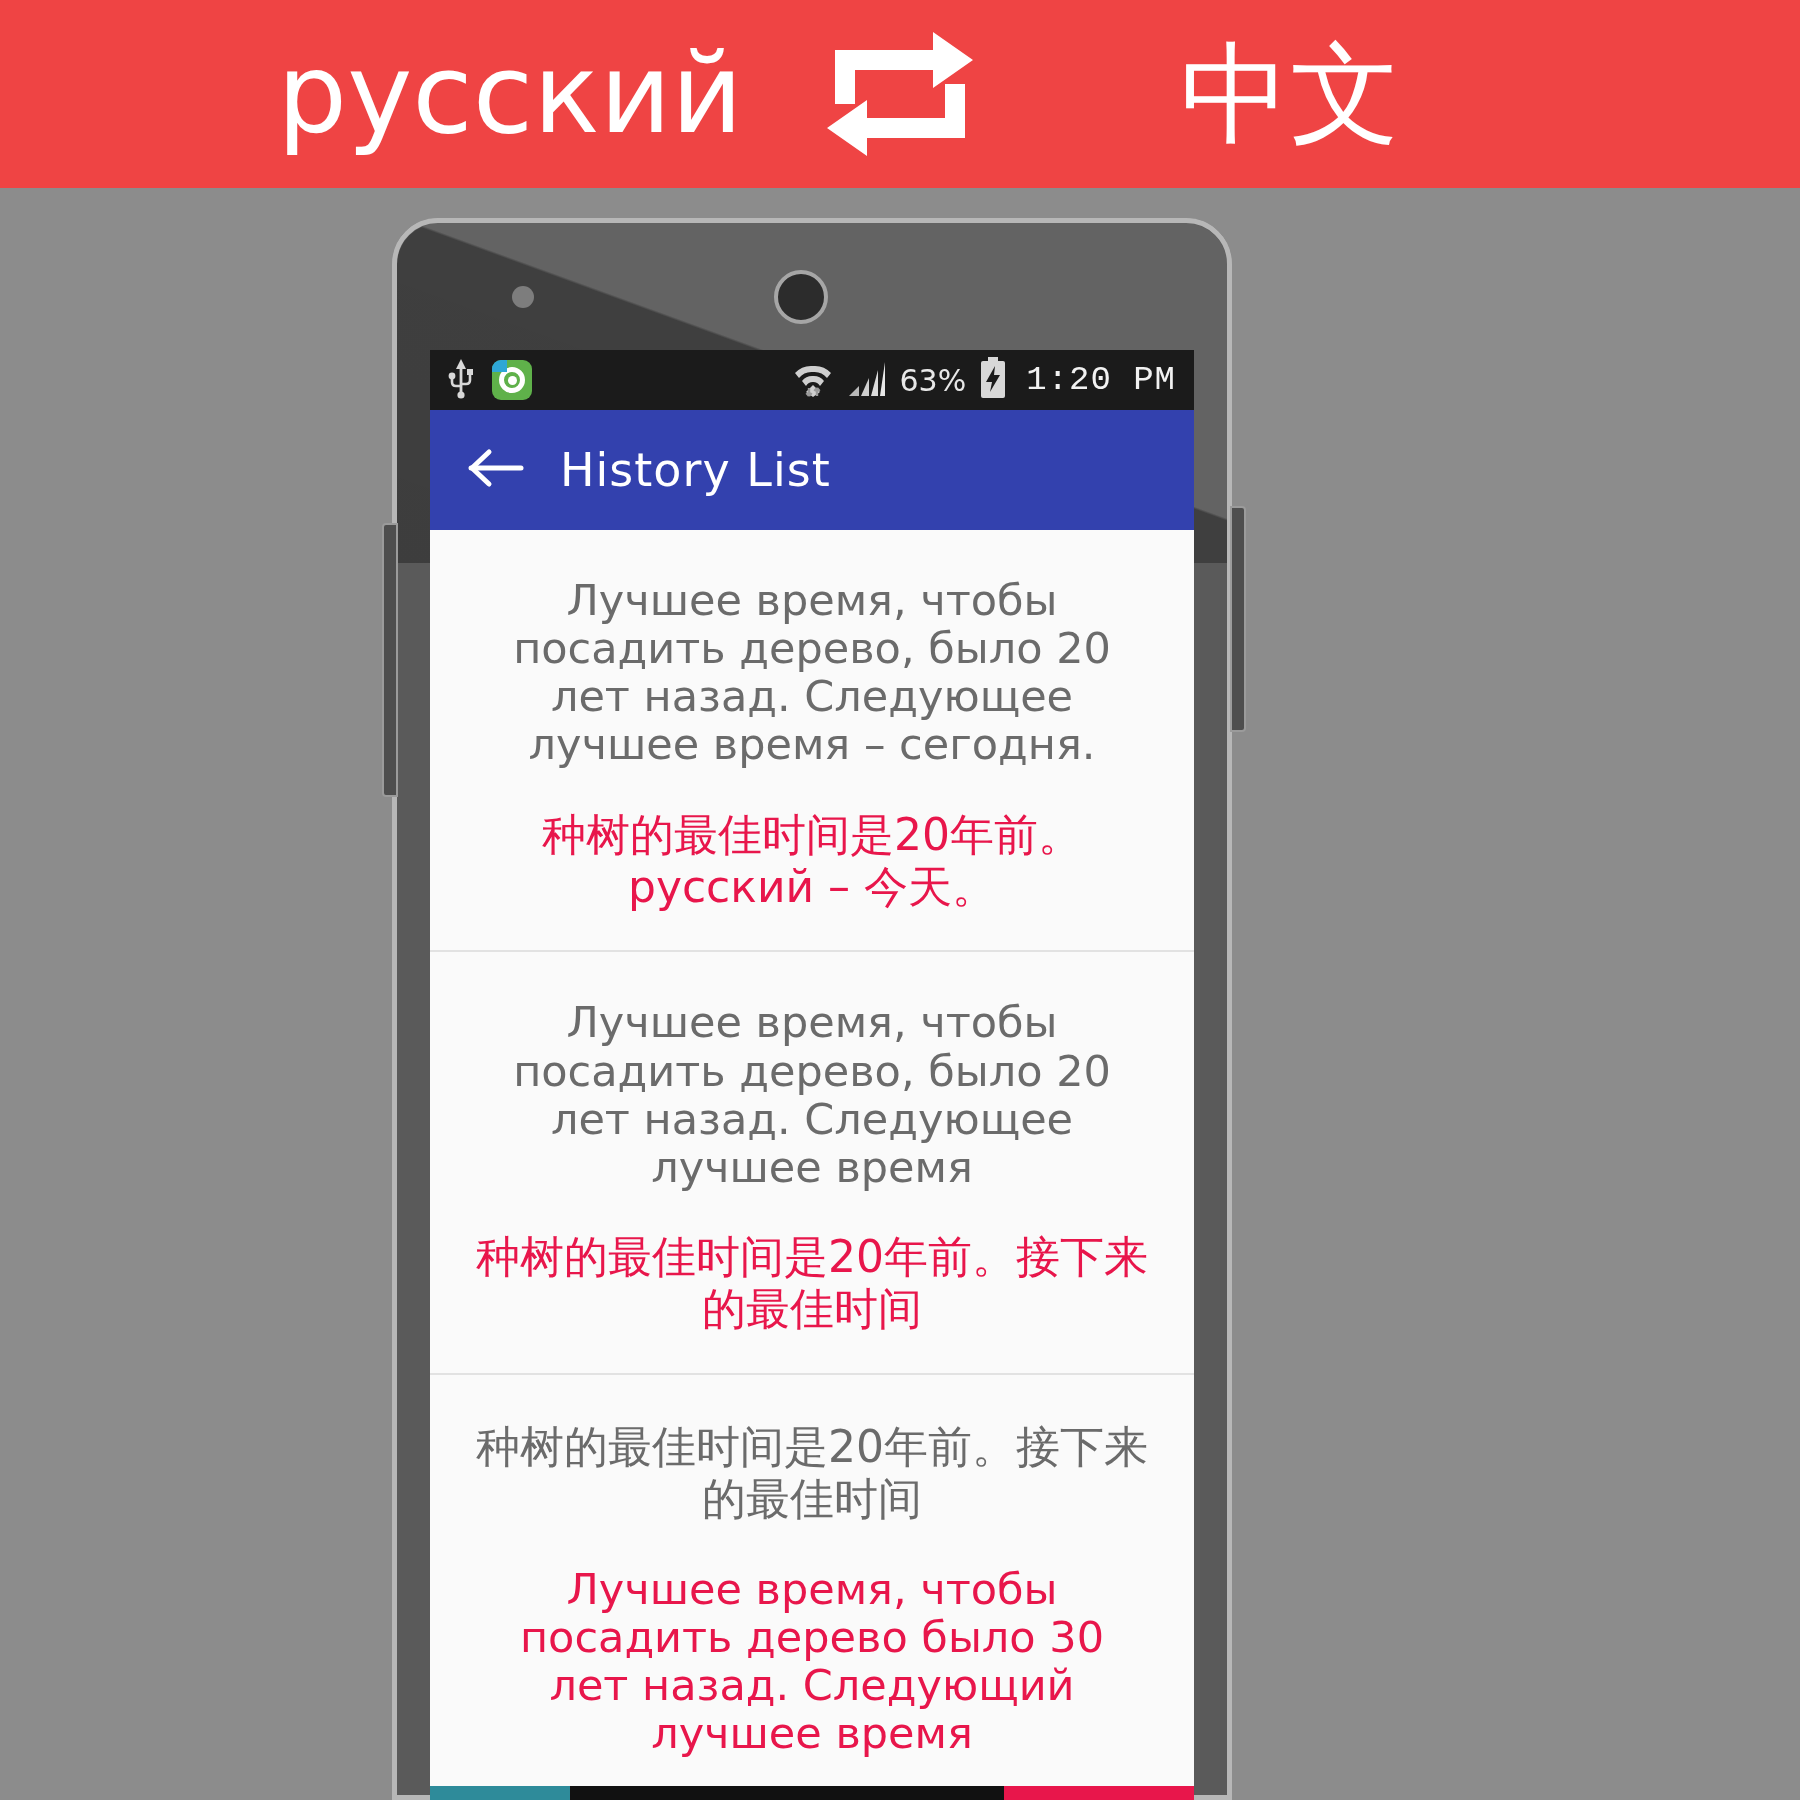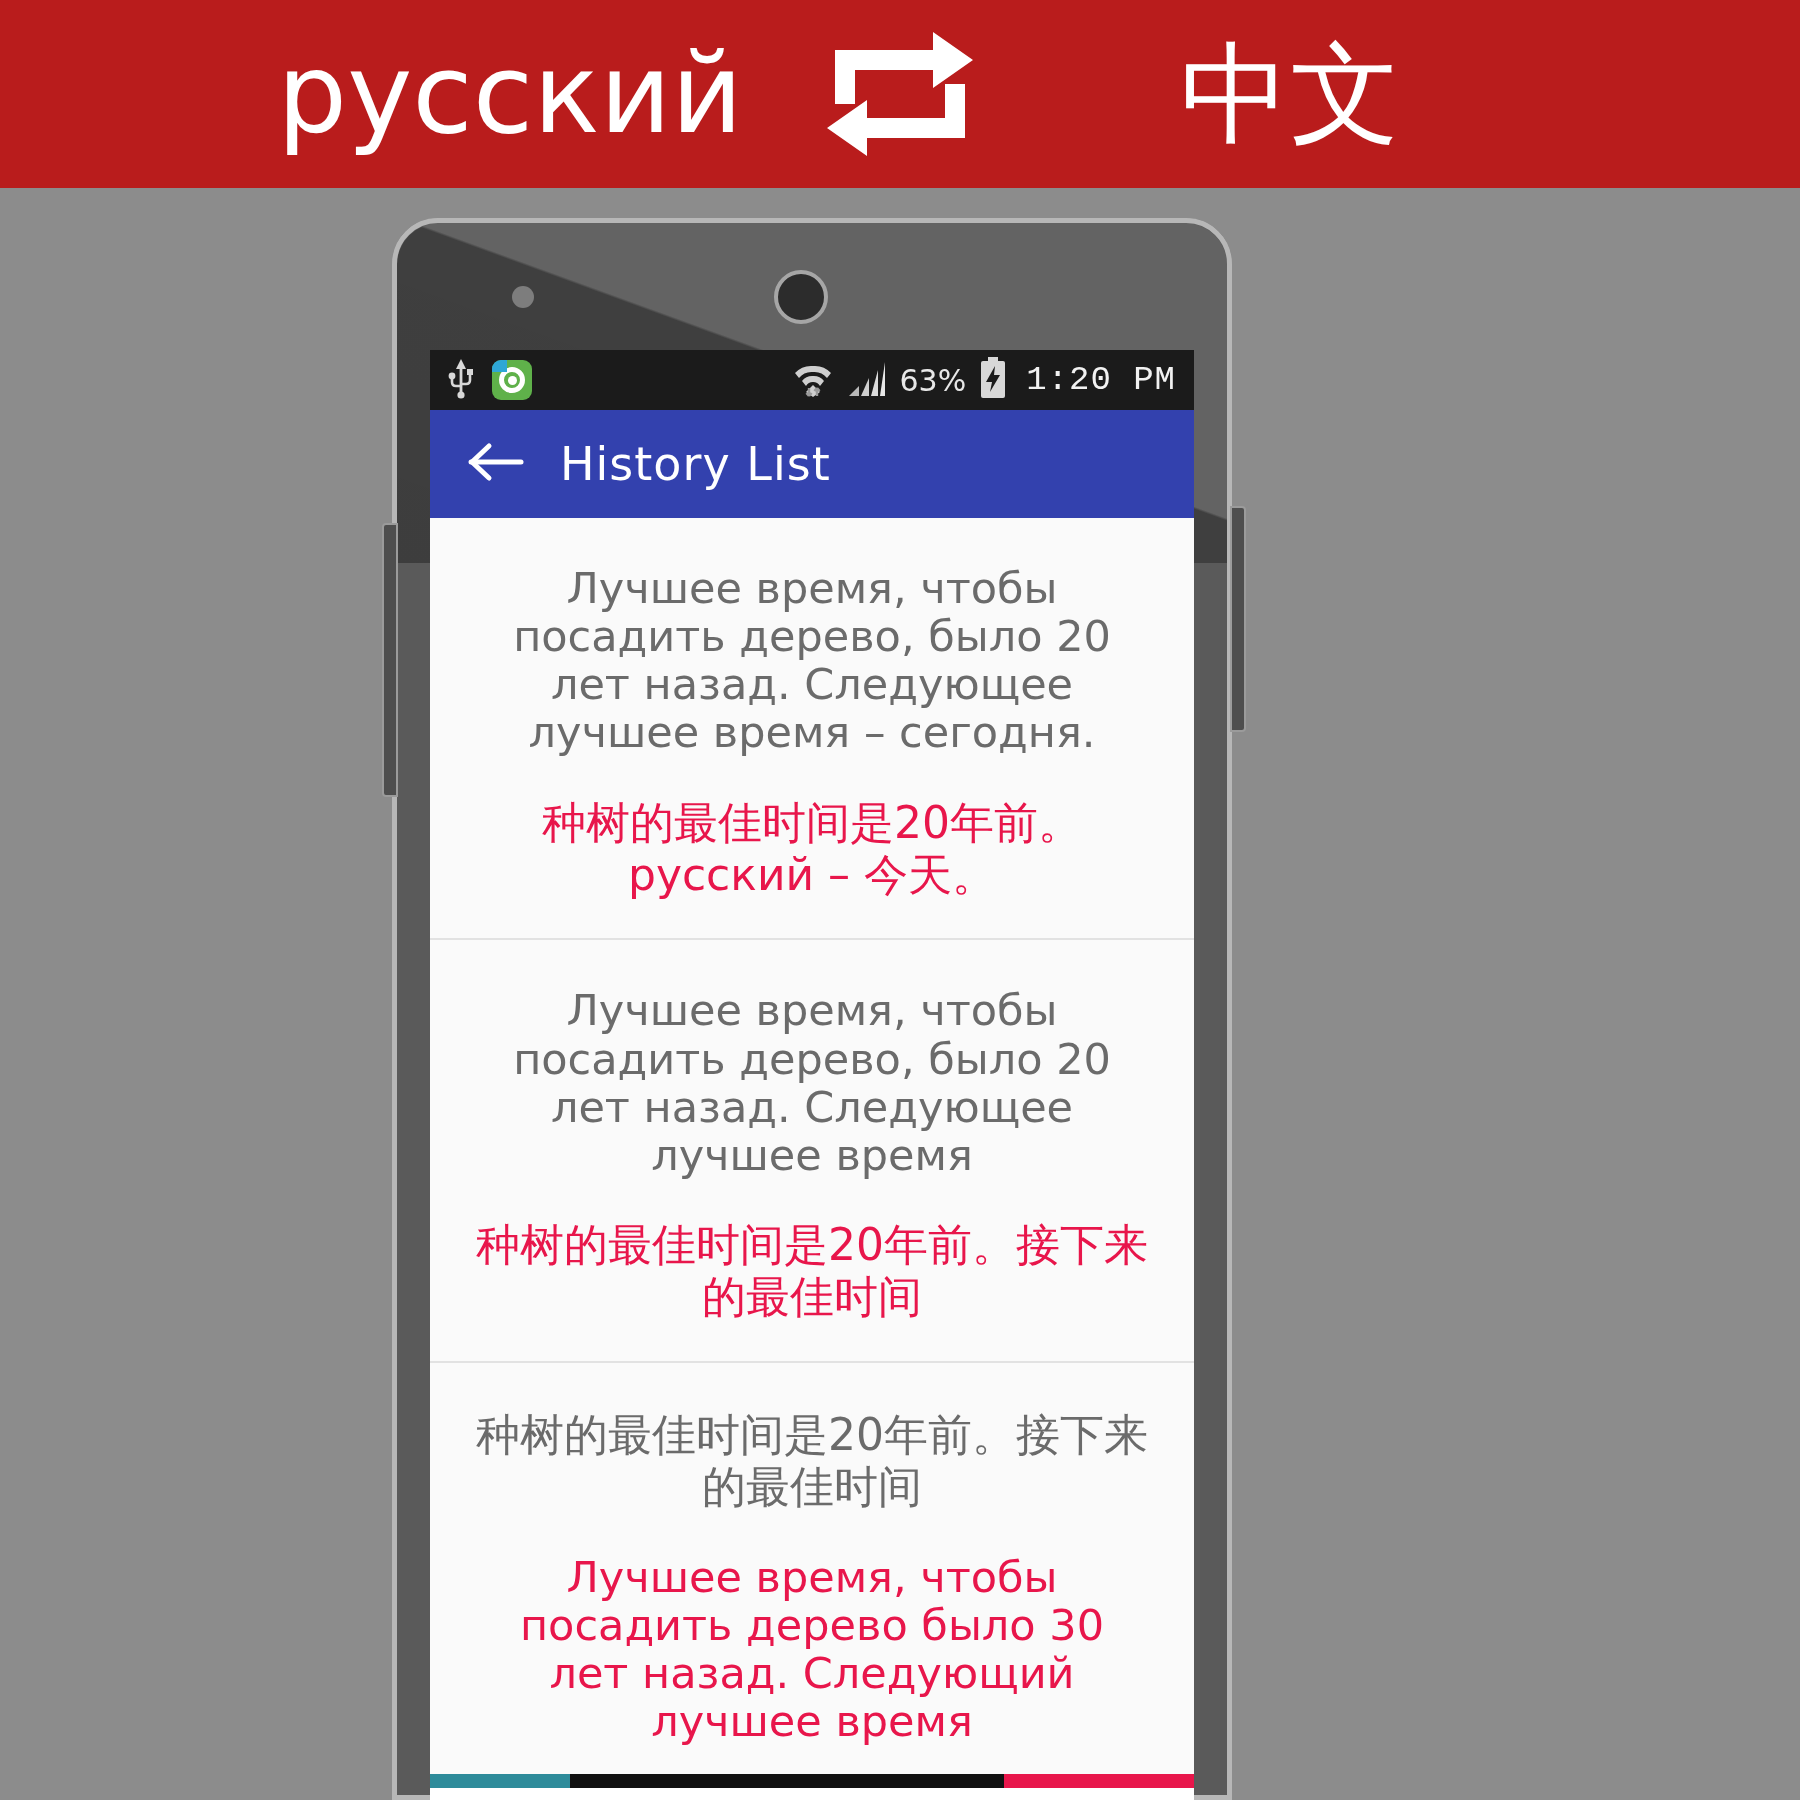--- a/index.html
+++ b/index.html
@@ -6,21 +6,21 @@
   body{
     width:1800px;height:1800px;overflow:hidden;
     font-family:"DejaVu Sans","Liberation Sans",sans-serif;
     background:#8c8c8c;
     position:relative;
   }
 
   
   #promo-banner{
     position:absolute;left:0;top:0;width:1800px;height:188px;
-    background:#b91c1c;
+    background:#ef4444;
     display:flex;align-items:center;justify-content:center;
   }
   #promo-inner{
     display:flex;align-items:center;justify-content:center;
     width:1260px;
   }
   .lang-label{
     color:#ffffff;
     font-size:110px;
     line-height:1;
@@ -116,21 +116,21 @@
     color:#e8e8e8;font-size:30px;letter-spacing:0px;
     font-family:"DejaVu Sans","Liberation Sans",sans-serif;
   }
   #clock{
     color:#f2f2f2;font-size:34px;letter-spacing:1px;margin-left:6px;
     font-family:Liberation Mono, monospace;
   }
 
   
   #app-bar{
-    height:108px;background:#3341ae;display:flex;align-items:center;
+    height:120px;background:#3341ae;display:flex;align-items:center;
     padding-left:36px;box-sizing:border-box;
   }
   #back-button{
     width:60px;height:60px;display:flex;align-items:center;justify-content:center;
     cursor:pointer;
   }
   #app-title{
     color:#ffffff;font-size:46px;margin-left:34px;letter-spacing:1px;
     font-family:"DejaVu Sans","Liberation Sans",sans-serif;
     white-space:nowrap;

